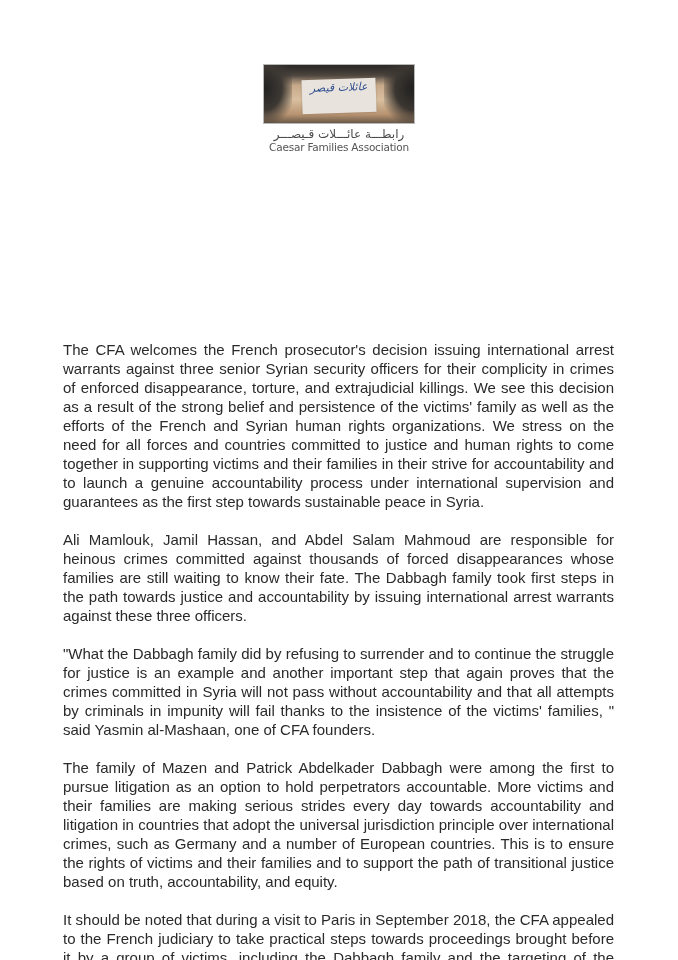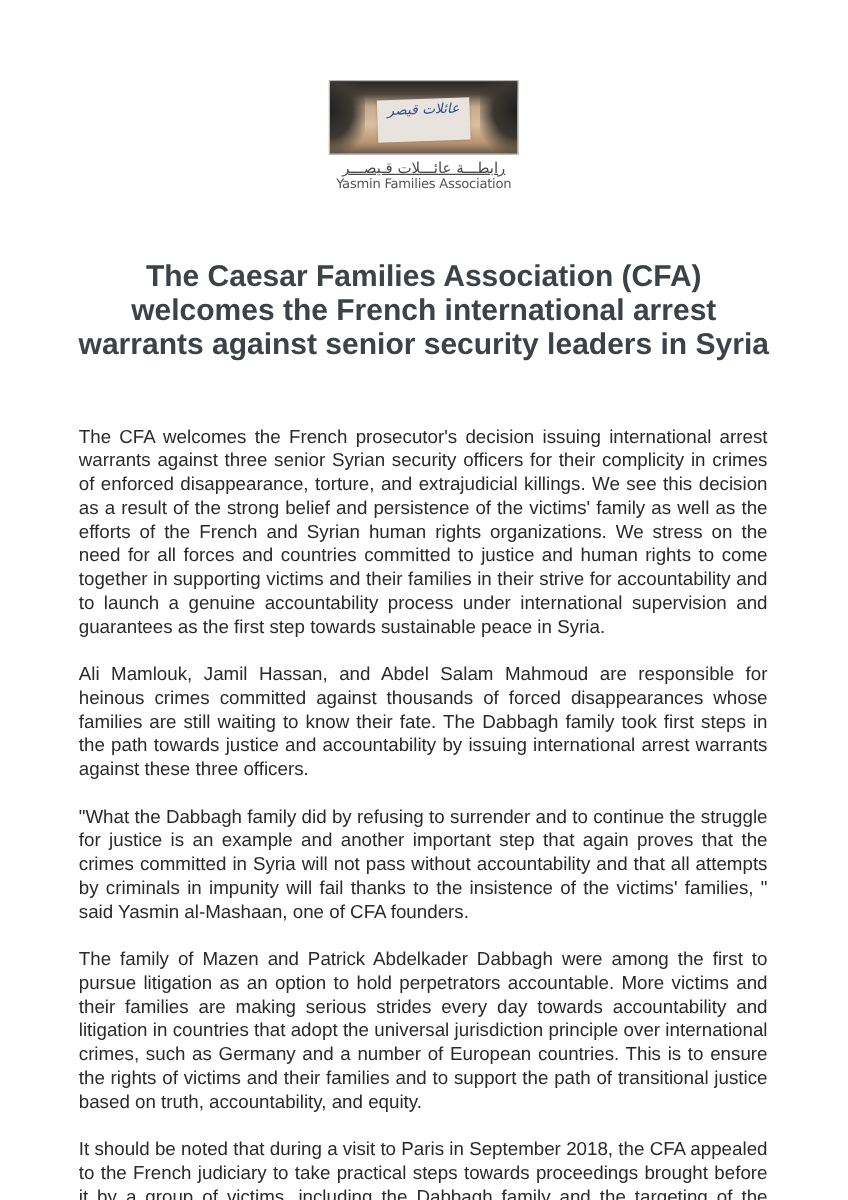--- a/index.html
+++ b/index.html
@@ -77,21 +77,20 @@
       direction: rtl;
     }
     .logo-arabic {
       margin-top: 3px;
       font-family: "DejaVu Sans", sans-serif;
       font-size: 12px;
       line-height: 14px;
       color: #4a4a4a;
       direction: rtl;
       text-align: center;
-      text-decoration: underline;
     }
     .logo-english {
       font-family: "DejaVu Sans", sans-serif;
       font-size: 10.5px;
       line-height: 13px;
       color: #555555;
       text-align: center;
       letter-spacing: -0.2px;
     }
     .title {
@@ -130,24 +129,23 @@
   <div class="logo-wrap">
     <div class="logo-image">
       <div class="logo-hair-top"></div>
       <div class="logo-hair-left"></div>
       <div class="logo-hair-right"></div>
       <div class="logo-paper">
         <div class="logo-script">عائلات قيصر</div>
       </div>
     </div>
     <div class="logo-arabic">رابطـــة عائـــلات قـيصـــر</div>
-    <div class="logo-english">Yasmin Families Association</div>
+    <div class="logo-english">Caesar Families Association</div>
   </div>
 
-  <h1 class="title">The Caesar Families Association (CFA) welcomes the French international arrest warrants against senior security leaders in Syria</h1>
 
   <div class="body-text">
     <p class="para">The CFA welcomes the French prosecutor's decision issuing international arrest warrants against three senior Syrian security officers for their complicity in crimes of enforced disappearance, torture, and extrajudicial killings. We see this decision as a result of the strong belief and persistence of the victims' family as well as the efforts of the French and Syrian human rights organizations. We stress on the need for all forces and countries committed to justice and human rights to come together in supporting victims and their families in their strive for accountability and to launch a genuine accountability process under international supervision and guarantees as the first step towards sustainable peace in Syria.</p>
     <p class="para">Ali Mamlouk, Jamil Hassan, and Abdel Salam Mahmoud are responsible for heinous crimes committed against thousands of forced disappearances whose families are still waiting to know their fate. The Dabbagh family took first steps in the path towards justice and accountability by issuing international arrest warrants against these three officers.</p>
     <p class="para">"What the Dabbagh family did by refusing to surrender and to continue the struggle for justice is an example and another important step that again proves that the crimes committed in Syria will not pass without accountability and that all attempts by criminals in impunity will fail thanks to the insistence of the victims' families, " said Yasmin al-Mashaan, one of CFA founders.</p>
     <p class="para">The family of Mazen and Patrick Abdelkader Dabbagh were among the first to pursue litigation as an option to hold perpetrators accountable. More victims and their families are making serious strides every day towards accountability and litigation in countries that adopt the universal jurisdiction principle over international crimes, such as Germany and a number of European countries. This is to ensure the rights of victims and their families and to support the path of transitional justice based on truth, accountability, and equity.</p>
     <p class="para">It should be noted that during a visit to Paris in September 2018, the CFA appealed to the French judiciary to take practical steps towards proceedings brought before it by a group of victims, including the Dabbagh family and the targeting of the media center in Baba Amr. CFA also appealed to the relevant authorities to activate the principle of universal jurisdiction in French law.</p>
   </div>
 
 </div>

